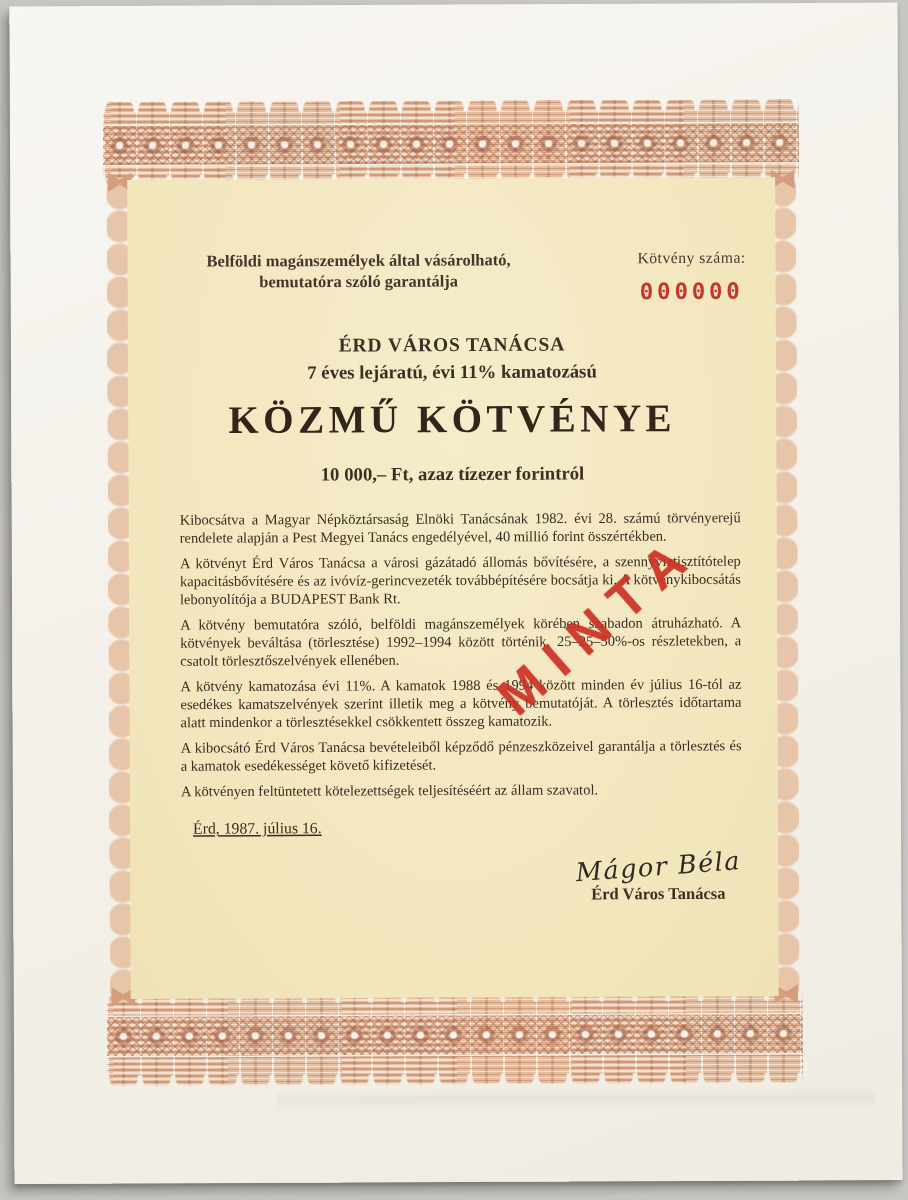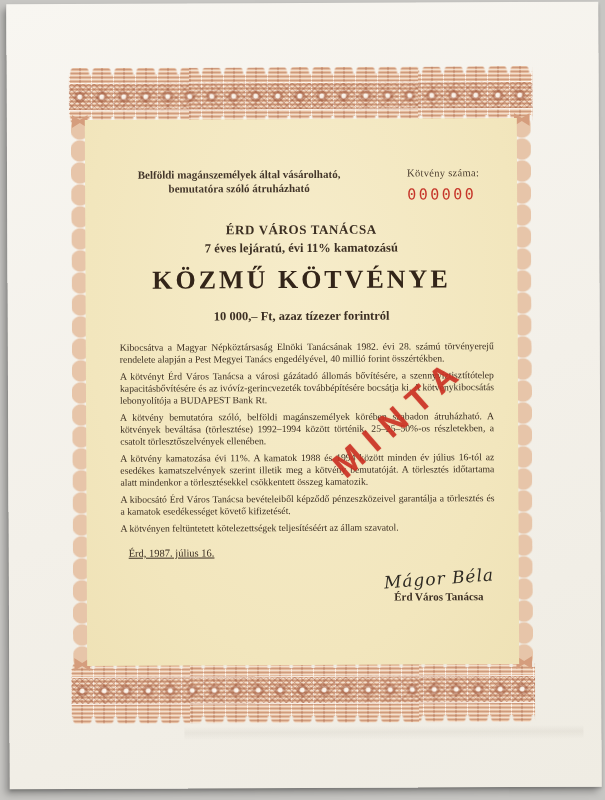--- a/index.html
+++ b/index.html
@@ -80,25 +80,25 @@
   
   .inner{
     position:absolute;left:16px;right:16px;top:52px;bottom:58px;
     background:radial-gradient(ellipse at 50% 30%, #f6ecca 0%, #f2e6bd 70%, #efe2b6 100%);
   }
   
   .eligibility{
     position:absolute;left:28px;top:48px;width:252px;
     font-weight:bold;font-size:11px;line-height:14px;text-align:center;color:#43362a;
   }
-  .serial-box{position:absolute;left:322px;top:49px;width:108px;}
+  .serial-box{position:absolute;left:322px;top:49px;width:108px;text-align:center;}
   .serial-label{font-size:10.5px;color:#4a3c2e;letter-spacing:.3px;}
   .serial-number{
     margin-top:7px;font-family:"DejaVu Sans Mono", monospace;
-    font-size:15px;font-weight:normal;color:#c6362a;letter-spacing:2.5px;
+    font-size:15px;font-weight:bold;color:#c6362a;letter-spacing:2.5px;
   }
   .issuer{
     position:absolute;left:0;right:0;top:103px;text-align:center;
     font-weight:bold;font-size:13px;letter-spacing:.6px;color:#3c2f23;
   }
   .terms{
     position:absolute;left:0;right:0;top:122px;text-align:center;
     font-weight:bold;font-size:12.5px;color:#3c2f23;
   }
   .doc-title{
@@ -148,21 +148,21 @@
       <div class="rope rope-right"></div>
       <div class="knot tl"></div>
       <div class="knot tr"></div>
       <div class="knot bl"></div>
       <div class="knot br"></div>
 
       <div class="inner">
 
         <div class="eligibility">
           <span>Belföldi magánszemélyek által vásárolható,</span><br>
-          <span>bemutatóra szóló átruházható</span>
+          <span>bemutatóra szóló garantálja</span>
         </div>
 
         <div class="serial-box">
           <div class="serial-label">Kötvény száma:</div>
           <div class="serial-number">000000</div>
         </div>
 
         <div class="issuer">ÉRD VÁROS TANÁCSA</div>
         <div class="terms">7 éves lejáratú, évi 11% kamatozású</div>
         <div class="doc-title">KÖZMŰ KÖTVÉNYE</div>

